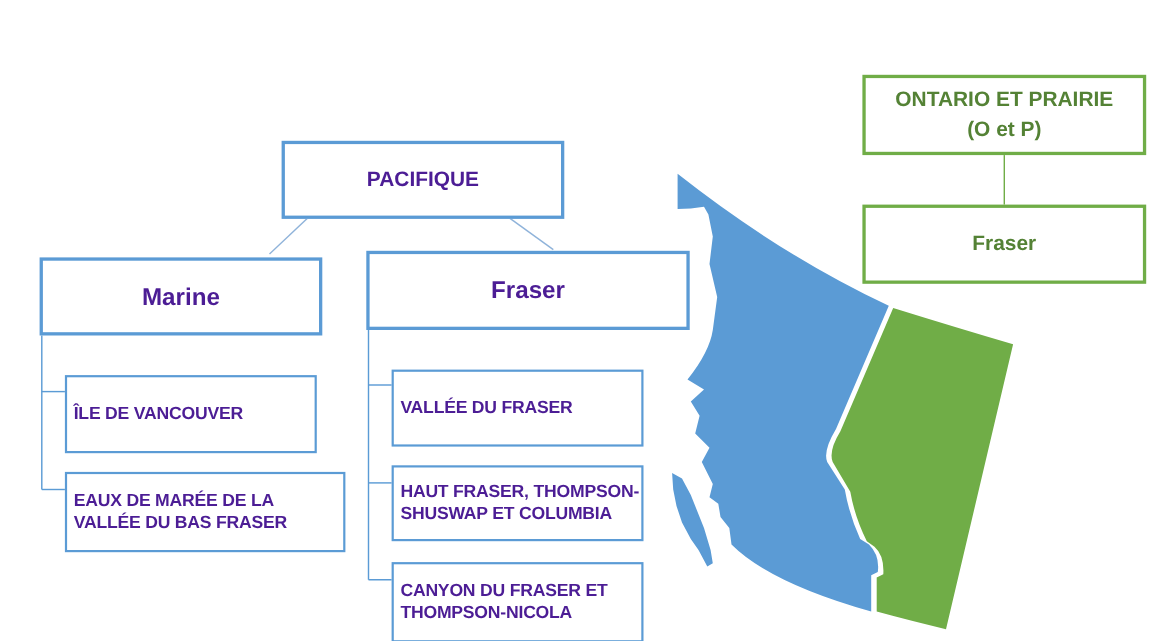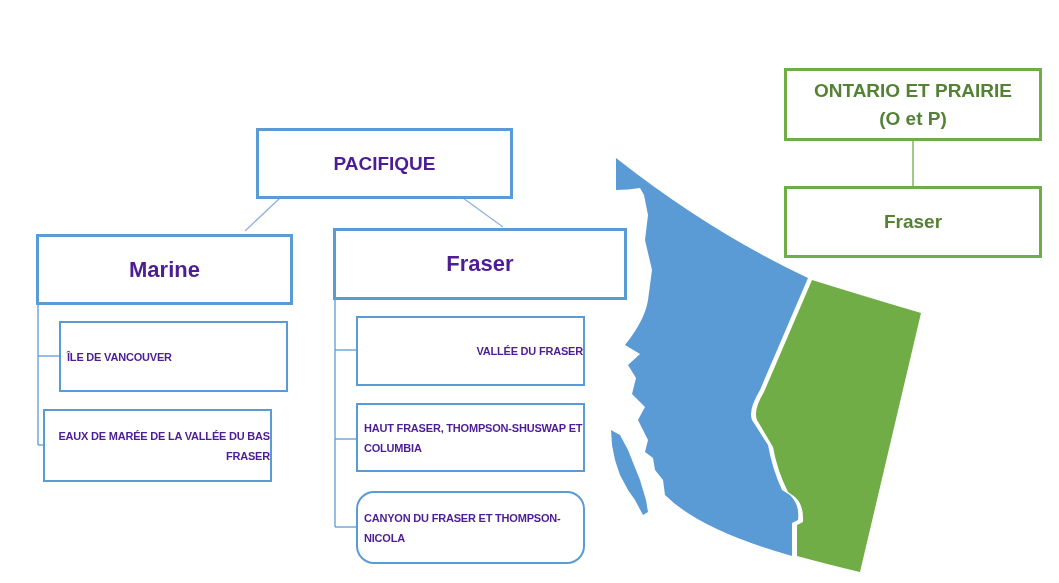--- a/index.html
+++ b/index.html
@@ -6,21 +6,21 @@
     body { width: 1059px; height: 583px; position: relative; overflow: hidden;
            font-family: "Liberation Sans", "DejaVu Sans", sans-serif; }
     .box { position: absolute; box-sizing: border-box; background: #ffffff;
            display: flex; align-items: center; font-weight: bold; }
     .blue { border: 3px solid #5b9bd5; color: #4c1d95; }
     .green { border: 3px solid #70ad47; color: #548235; }
     .center { justify-content: center; text-align: center; }
     .left { justify-content: flex-start; text-align: left; padding-left: 6px; }
     .h1 { font-size: 19px; }
     .h2 { font-size: 22px; }
-    .leaf { font-size: 11px; line-height: 20px; letter-spacing: -0.2px; }
+    .leaf { font-size: 16px; line-height: 20px; letter-spacing: -0.2px; margin-top: 20px; }
     .thin { border-width: 2px; }
     svg.lines { position: absolute; left: 0; top: 0; }
     svg.map { position: absolute; left: 0; top: 0; }
   </style>
 </head>
 <body>
 
 <svg class="lines" width="1059" height="583">
   <line x1="280" y1="198" x2="245" y2="231" stroke="#8fb3da" stroke-width="1.3"></line>
   <line x1="463" y1="198" x2="503" y2="227" stroke="#8fb3da" stroke-width="1.3"></line>
@@ -47,34 +47,34 @@
 <div class="box blue center h1" style="left:256px;top:128px;width:257px;height:71px;">
   <span>PACIFIQUE</span>
 </div>
 
 <div class="box blue center h2" style="left:36px;top:234px;width:257px;height:71px;">
   <span>Marine</span>
 </div>
 <div class="box blue left leaf thin" style="left:59px;top:321px;width:229px;height:71px;">
   <span>ÎLE DE VANCOUVER</span>
 </div>
-<div class="box blue left leaf thin" style="left:43px;top:409px;width:229px;height:73px;text-align:right;">
+<div class="box blue left leaf thin" style="left:59px;top:409px;width:255px;height:73px;">
   <span>EAUX DE MARÉE DE LA VALLÉE DU BAS FRASER</span>
 </div>
 
 <div class="box blue center h2" style="left:333px;top:228px;width:294px;height:72px;">
   <span>Fraser</span>
 </div>
-<div class="box blue left leaf thin" style="left:356px;top:316px;width:229px;height:70px;justify-content:flex-end;">
+<div class="box blue left leaf thin" style="left:356px;top:316px;width:229px;height:70px;">
   <span>VALLÉE DU FRASER</span>
 </div>
 <div class="box blue left leaf thin" style="left:356px;top:403px;width:229px;height:69px;">
   <span>HAUT FRASER, THOMPSON-SHUSWAP ET COLUMBIA</span>
 </div>
-<div class="box blue left leaf thin" style="left:356px;top:491px;width:229px;height:73px;border-radius:18px;">
+<div class="box blue left leaf thin" style="left:356px;top:491px;width:229px;height:73px;">
   <span>CANYON DU FRASER ET THOMPSON-NICOLA</span>
 </div>
 
 <div class="box green center h1" style="left:784px;top:68px;width:258px;height:73px;padding:0 20px;line-height:28px;">
   <span>ONTARIO ET PRAIRIE (O et P)</span>
 </div>
 <div class="box green center h1" style="left:784px;top:186px;width:258px;height:72px;">
   <span>Fraser</span>
 </div>
 

